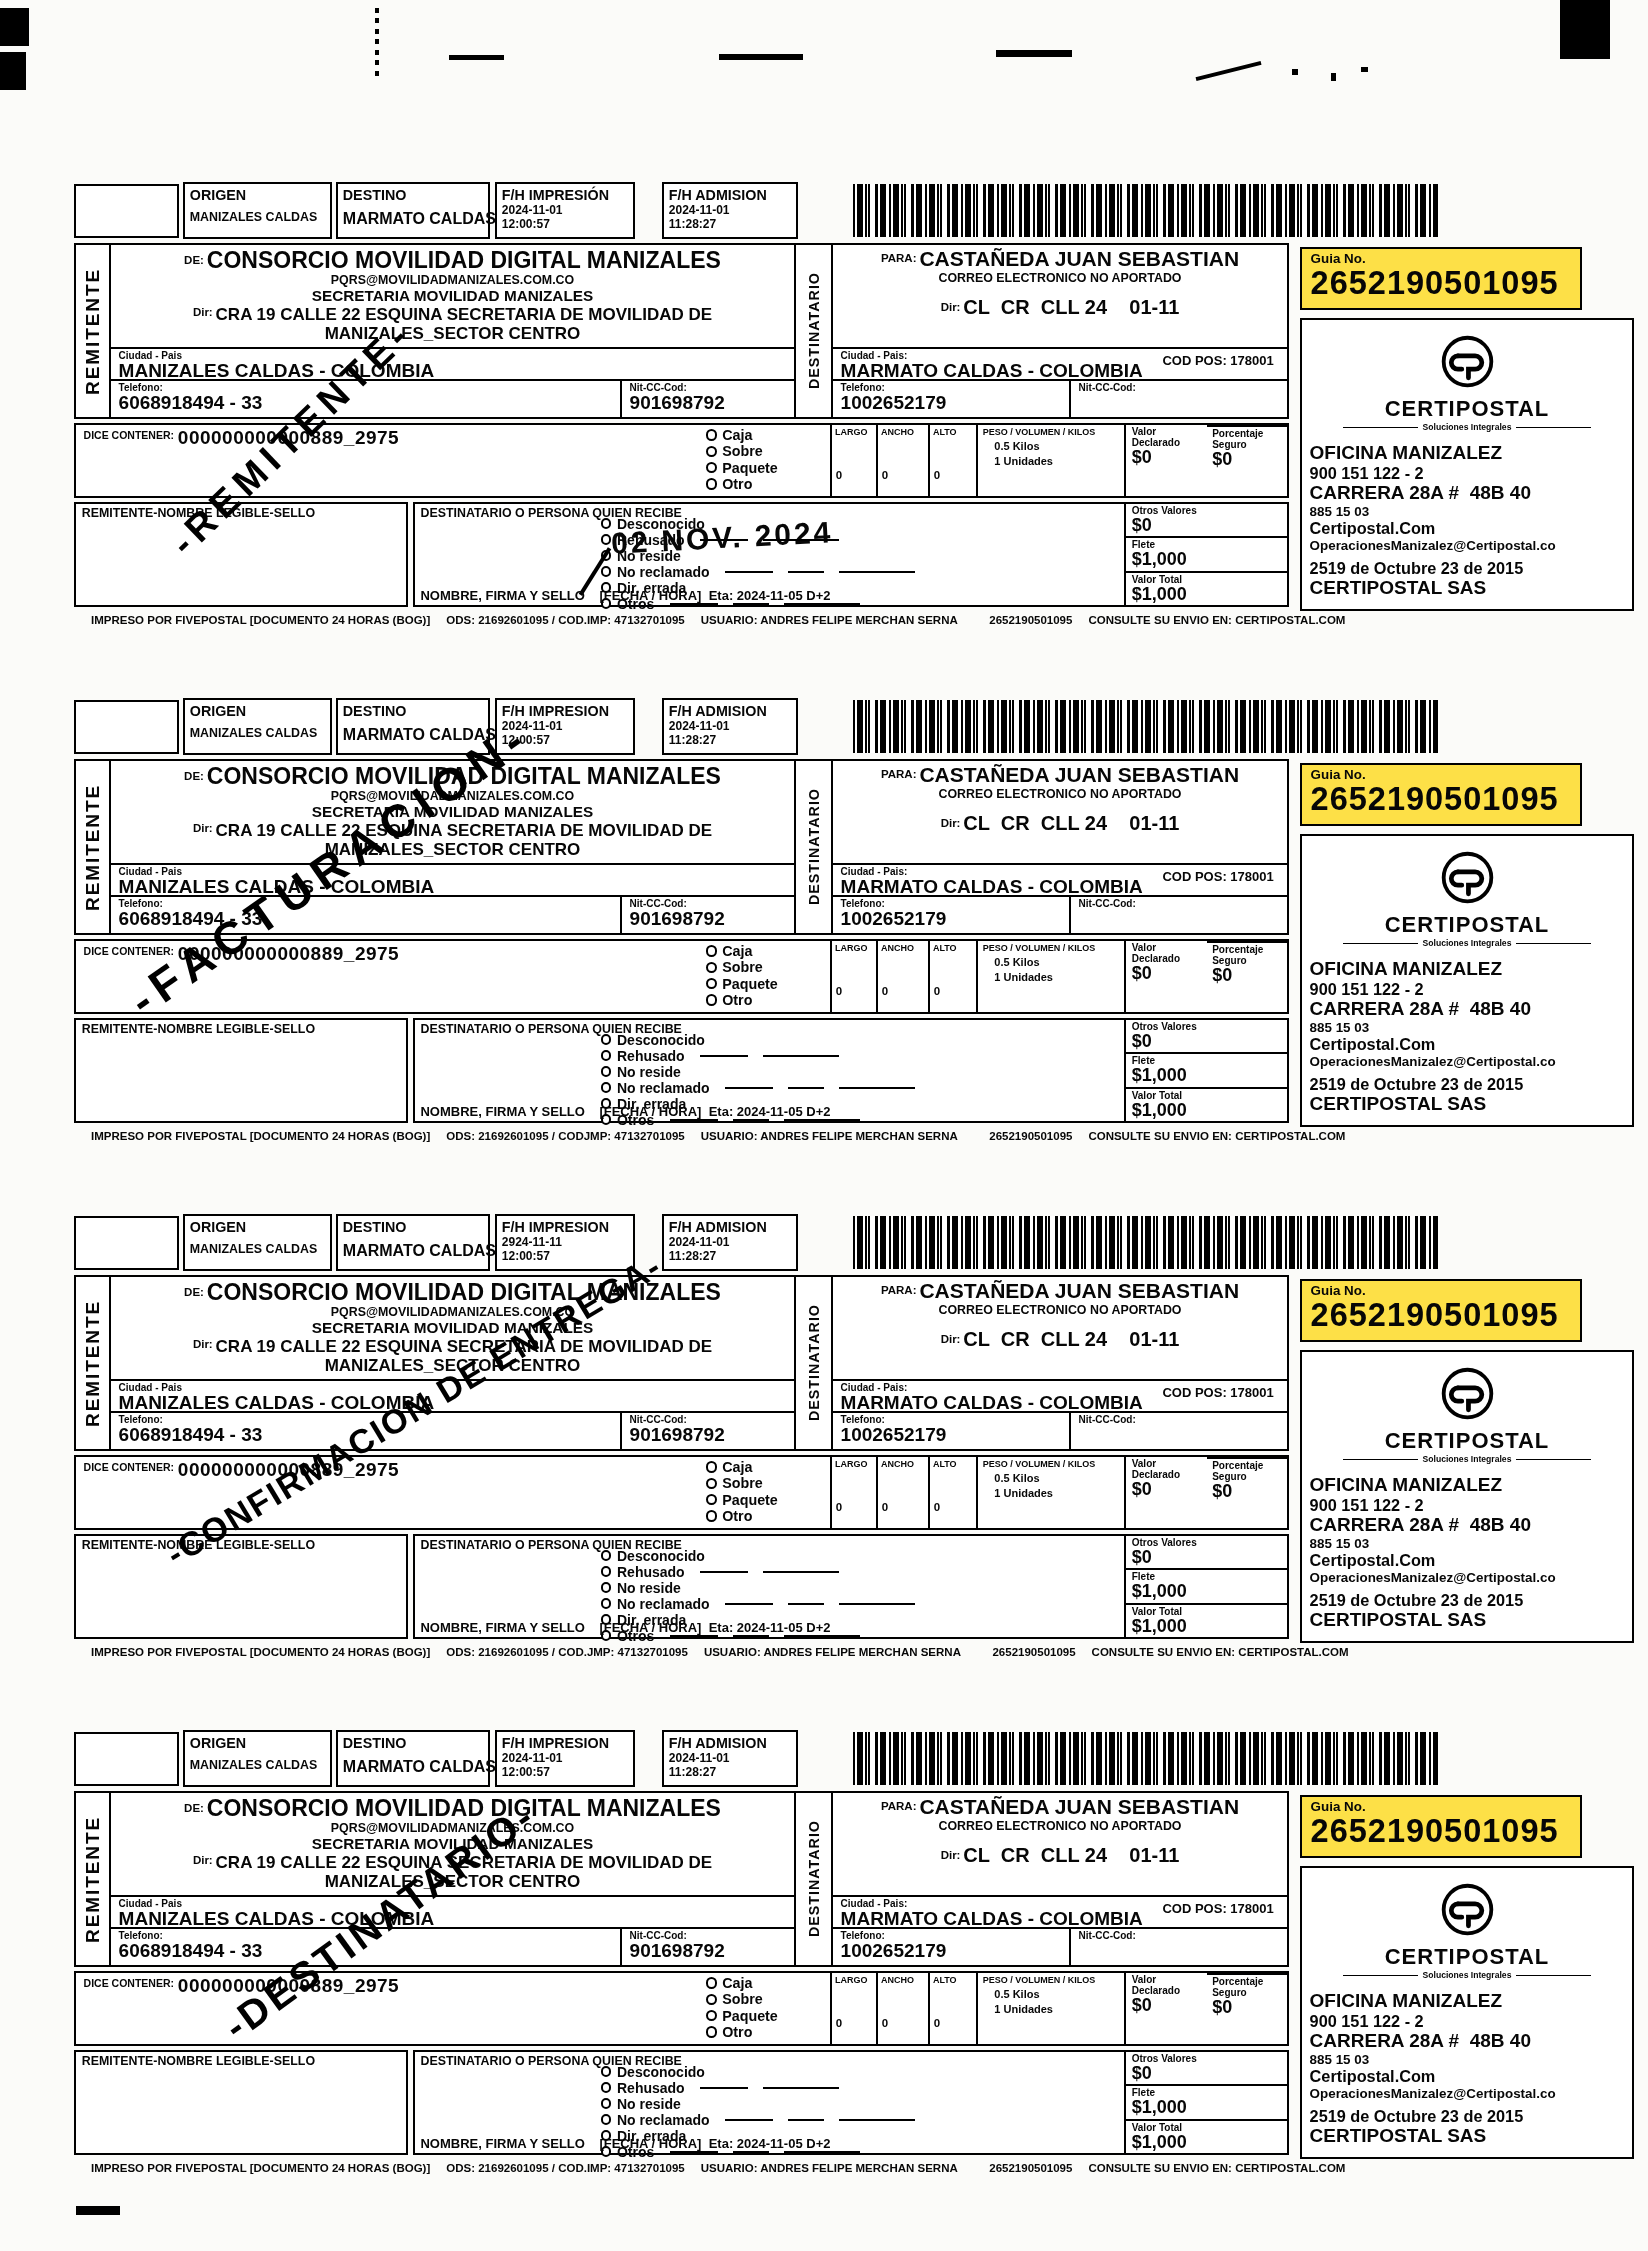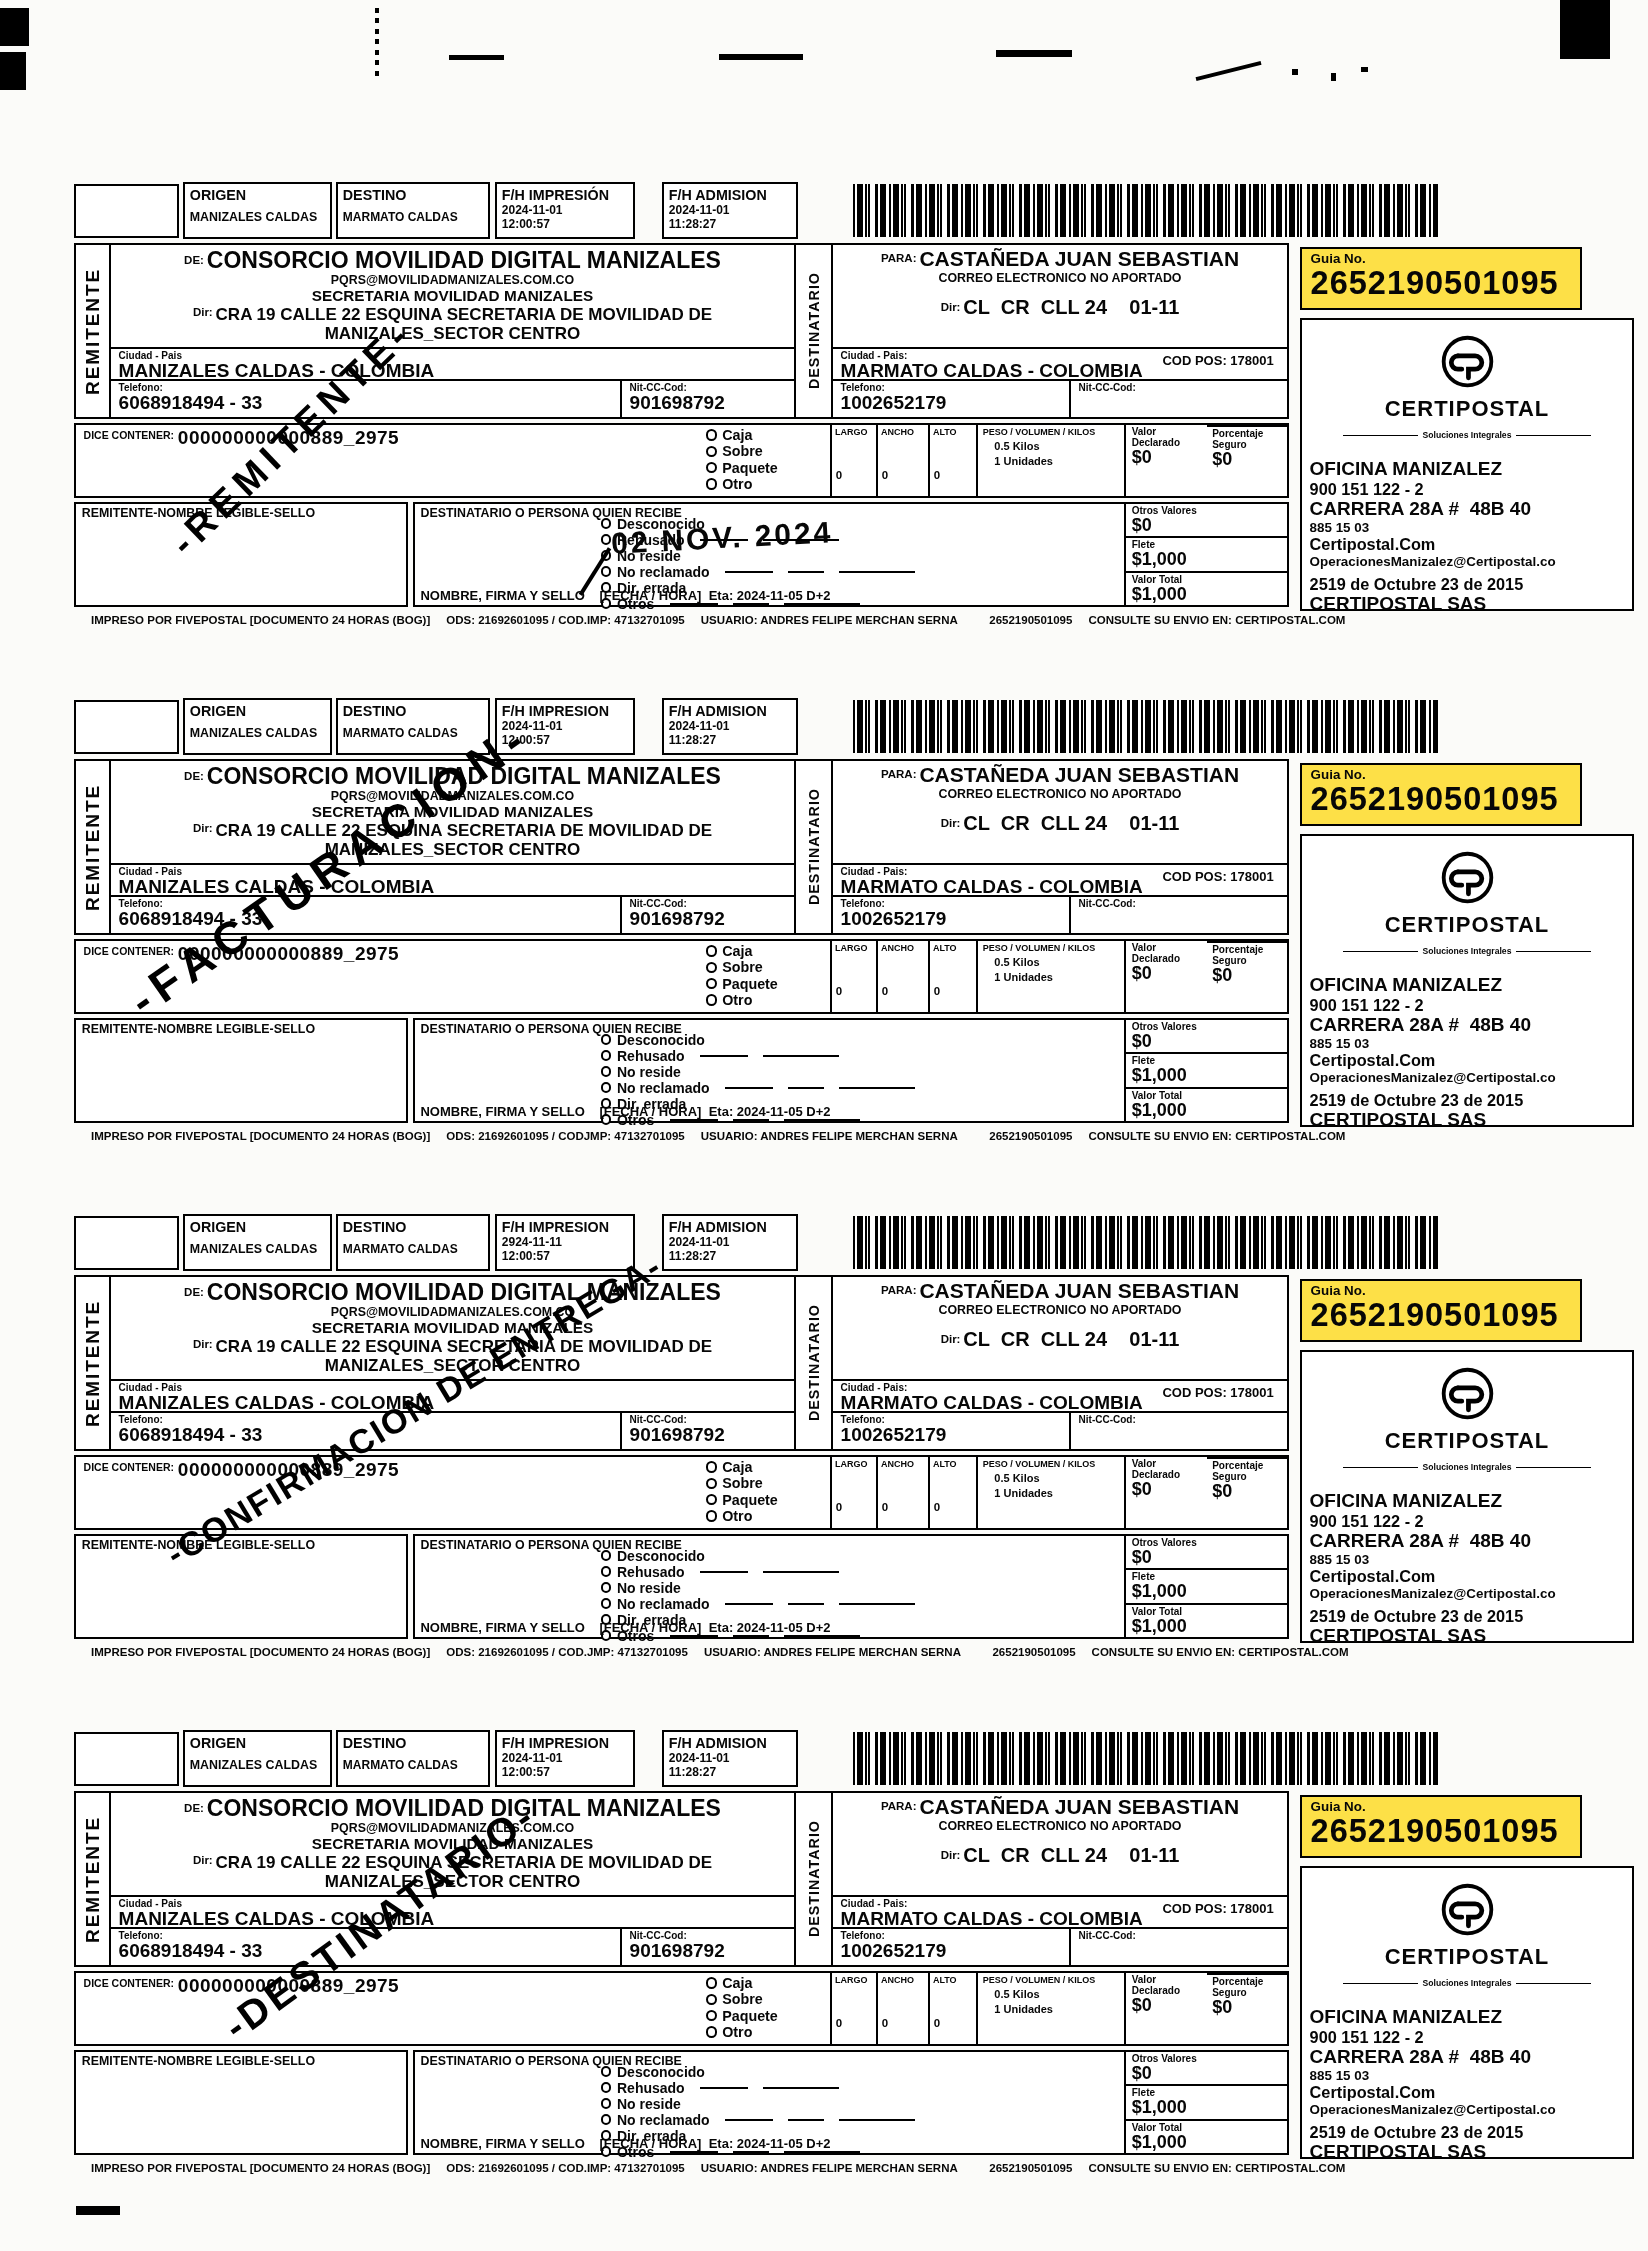--- a/index.html
+++ b/index.html
@@ -33,21 +33,21 @@
 
   
   .hdr-box { position:absolute; top:0; height:57px; border:2.9px solid #000; padding:2.9px 4.8px; background:#fff; }
   .hdr-blank{ left:0; top:1.9px; width:105px; height:54px; }
   .hdr-origen { left:109px; width:149px; }
   .hdr-destino{ left:262px; width:154px; }
   .hdr-imp { left:421px; width:140px; }
   .hdr-adm { left:588px; width:136px; }
   .hdr-title { font-size:14.3px; font-weight:700; }
   .hdr-val   { font-size:12.4px; font-weight:700; margin-top:7.6px; white-space:nowrap; }
-  .hdr-destino .hdr-val { font-size:12px; }
+  .hdr-destino .hdr-val { font-size:16px; }
   .hdr-val2  { font-size:12px; font-weight:700; line-height:1.2; white-space:nowrap; }
   .barcode { position:absolute; left:779px; top:1.9px; width:585px; height:53px;
     background:repeating-linear-gradient(90deg,#000 0 1.9px,#fff 1.9px 3.8px,#000 3.8px 9.6px,#fff 9.6px 12.4px,#000 12.4px 14.3px,#fff 14.3px 15.3px,#000 15.3px 17px,#fff 17px 22px,#000 22px 25px,#fff 25px 27px,#000 27px 32.5px,#fff 32.5px 36px); }
 
   
   .main { position:absolute; left:0; top:61px; width:1215px; height:176px; border:2.9px solid #000; display:flex; background:#fff; }
   .side-strip { width:35px; border-right:2.9px solid #000; display:flex; align-items:center; justify-content:center; }
   .side-strip span { writing-mode:vertical-rl; transform:rotate(180deg); font-weight:700; font-size:19px; letter-spacing:1.9px; white-space:nowrap; }
   .dest-strip { width:39px; border-left:2.9px solid #000; }
   .dest-strip span { font-size:14.3px; letter-spacing:1px; }
@@ -108,21 +108,21 @@
 
   .label-footer { position:absolute; left:17px; top:432px; width:1539px; font-size:11.5px; font-weight:700; white-space:pre; }
 
   
   .guia-box { position:absolute; left:1226px; top:65px; width:282px; height:63px; border:2.9px solid #000; padding:1.9px 8.6px; background:#fde047; }
   .guia-label { font-size:13.4px; font-weight:700; }
   .guia-num { font-size:32.5px; font-weight:700; letter-spacing:1px; line-height:1.05; white-space:nowrap; }
   .info-box { position:absolute; left:1226px; top:136px; width:334px; height:293px; border:2.9px solid #000; background:#fff; }
   .logo { display:flex; justify-content:center; margin-top:13.4px; }
   .brand { text-align:center; font-size:22px; font-weight:700; letter-spacing:1px; margin-top:1.9px; }
-  .tagline { display:flex; align-items:center; margin:8px 36px; font-size:8.6px; font-weight:700; white-space:nowrap; }
+  .tagline { display:flex; align-items:center; margin:0 36px; font-size:8.6px; font-weight:700; white-space:nowrap; }
   .tagline::before, .tagline::after { content:""; flex:1; border-top:1.9px solid #000; margin:0 4.8px; }
   .office { padding:9.6px 7.6px 0; line-height:1.14; }
   .office div { white-space:pre; }
   .of-1 { font-size:19px; font-weight:700; }
   .of-2 { font-size:16.3px; font-weight:700; }
   .of-3 { font-size:13.4px; font-weight:700; }
   .of-gap { margin-top:5.7px; }
 
   
   .stamp { position:absolute; font-weight:700; white-space:nowrap; color:#000; transform-origin:center; }

